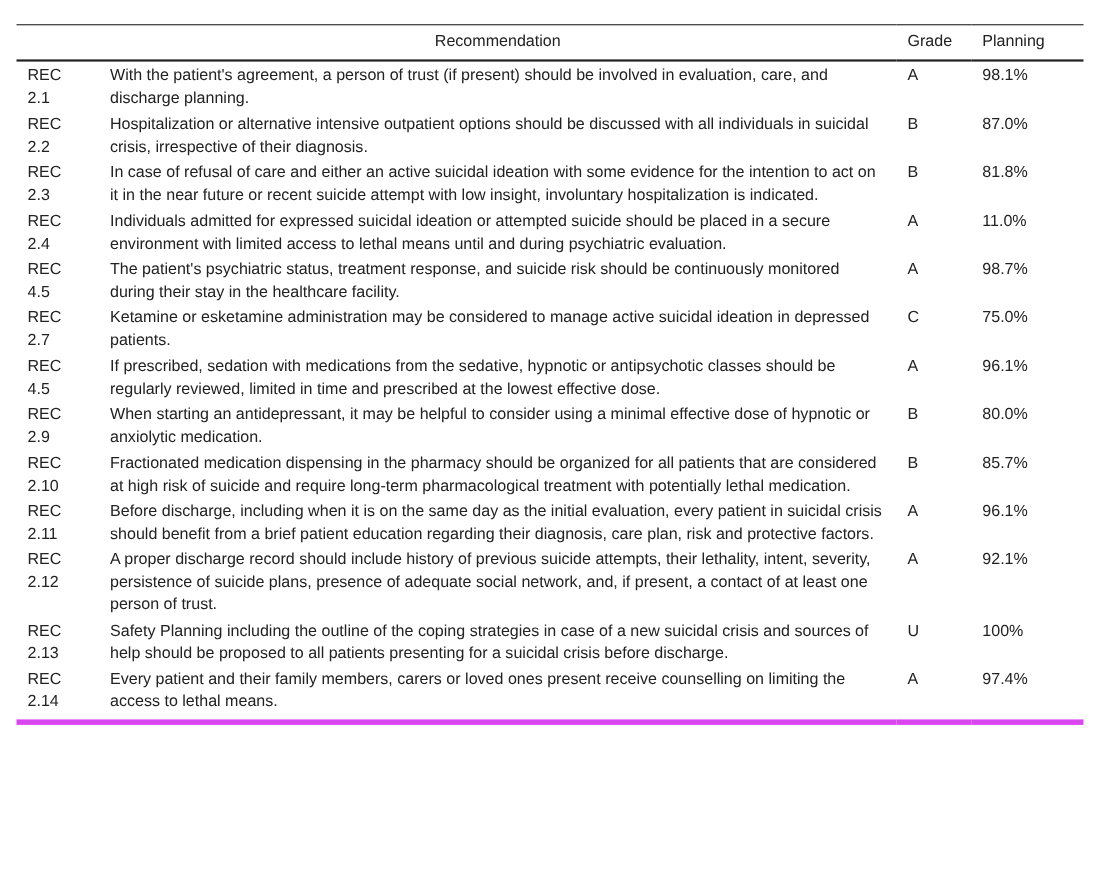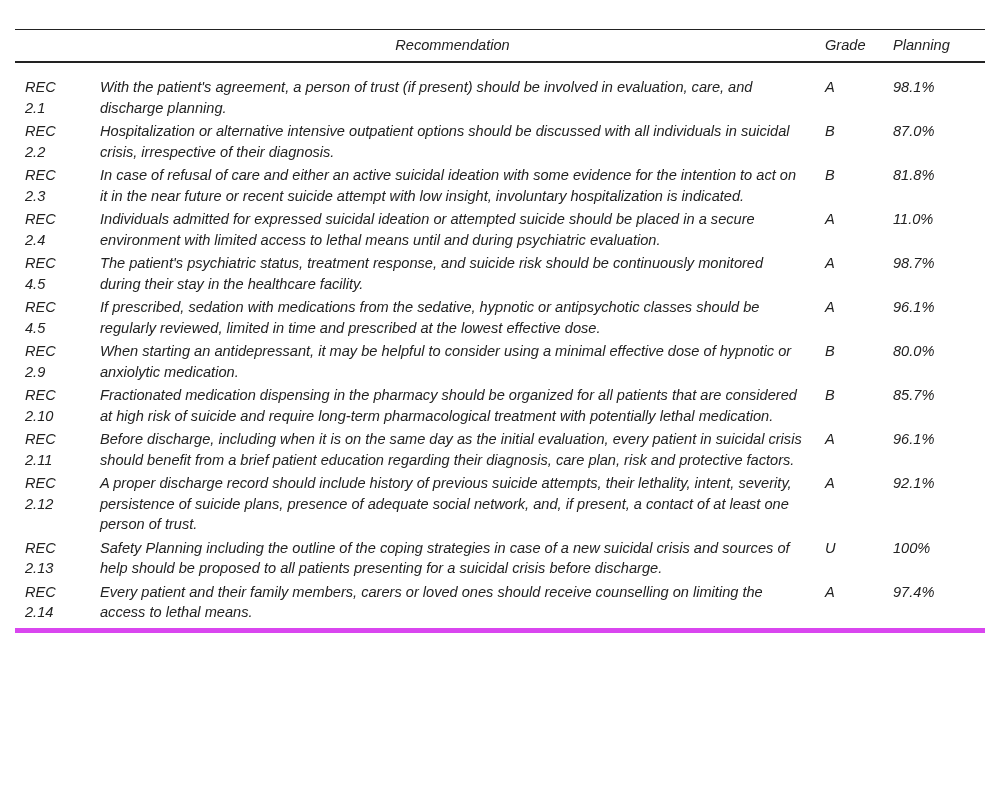--- a/index.html
+++ b/index.html
@@ -1,28 +1,28 @@
 <!DOCTYPE html>
 <html><head>
 <meta charset="utf-8">
 <style>
   html, body { margin: 0; padding: 0; background: #ffffff; }
   body { width: 1000px; height: 791px; overflow: hidden; font-family: "Liberation Sans", sans-serif; color: #222; }
   table.rec-table {
-    position: absolute; left: 15px; top: 29px; width: 970px;
-    border-collapse: collapse; font-size: 14.6px; line-height: 20.5px; font-style: italic;
+    position: absolute; left: 15px; top: 22px; width: 970px;
+    border-collapse: collapse; font-size: 14.6px; line-height: 20.5px;
   }
   table.rec-table thead th {
     font-weight: normal; padding: 5px 10px 5px 10px; vertical-align: top;
     border-top: 1px solid #222; border-bottom: 2px solid #222;
     text-align: left; height: 21px;
   }
   table.rec-table thead th.col-rec { text-align: center; }
   table.rec-table tbody td { padding: 1.5px 10px 1.5px 10px; vertical-align: top; }
-  table.rec-table tbody tr:first-child td { padding-top: 14px; }
+  table.rec-table tbody tr:first-child td { padding-top: 3px; }
   table.rec-table tbody tr:last-child td { border-bottom: 5px solid #d946ef; padding-bottom: 5px; }
   .col-id { width: 55px; }
   .col-rec { width: 705px; }
   .col-grade { width: 48px; }
   .col-agree { width: auto; }
 </style>
 </head>
 <body>
 
 <table class="rec-table">
@@ -59,20 +59,26 @@
         <td class="col-grade">A</td>
         <td class="col-agree">11.0%</td>
       </tr>
       <tr>
         <td class="col-id">REC 4.5</td>
         <td class="col-rec">The patient's psychiatric status, treatment response, and suicide risk should be continuously monitored during their stay in the healthcare facility.</td>
         <td class="col-grade">A</td>
         <td class="col-agree">98.7%</td>
       </tr>
       <tr>
+        <td class="col-id">REC 2.7</td>
+        <td class="col-rec">Ketamine or esketamine administration may be considered to manage active suicidal ideation in depressed patients.</td>
+        <td class="col-grade">C</td>
+        <td class="col-agree">75.0%</td>
+      </tr>
+      <tr>
         <td class="col-id">REC 4.5</td>
         <td class="col-rec">If prescribed, sedation with medications from the sedative, hypnotic or antipsychotic classes should be regularly reviewed, limited in time and prescribed at the lowest effective dose.</td>
         <td class="col-grade">A</td>
         <td class="col-agree">96.1%</td>
       </tr>
       <tr>
         <td class="col-id">REC 2.9</td>
         <td class="col-rec">When starting an antidepressant, it may be helpful to consider using a minimal effective dose of hypnotic or anxiolytic medication.</td>
         <td class="col-grade">B</td>
         <td class="col-agree">80.0%</td>
@@ -96,18 +102,18 @@
         <td class="col-agree">92.1%</td>
       </tr>
       <tr>
         <td class="col-id">REC 2.13</td>
         <td class="col-rec">Safety Planning including the outline of the coping strategies in case of a new suicidal crisis and sources of help should be proposed to all patients presenting for a suicidal crisis before discharge.</td>
         <td class="col-grade">U</td>
         <td class="col-agree">100%</td>
       </tr>
       <tr>
         <td class="col-id">REC 2.14</td>
-        <td class="col-rec">Every patient and their family members, carers or loved ones should receive counselling on limiting the access to lethal means.</td>
+        <td class="col-rec">Every patient and their family members, carers or loved ones present receive counselling on limiting the access to lethal means.</td>
         <td class="col-grade">A</td>
         <td class="col-agree">97.4%</td>
       </tr>
     </tbody>
 </table>
 
 </body></html>

